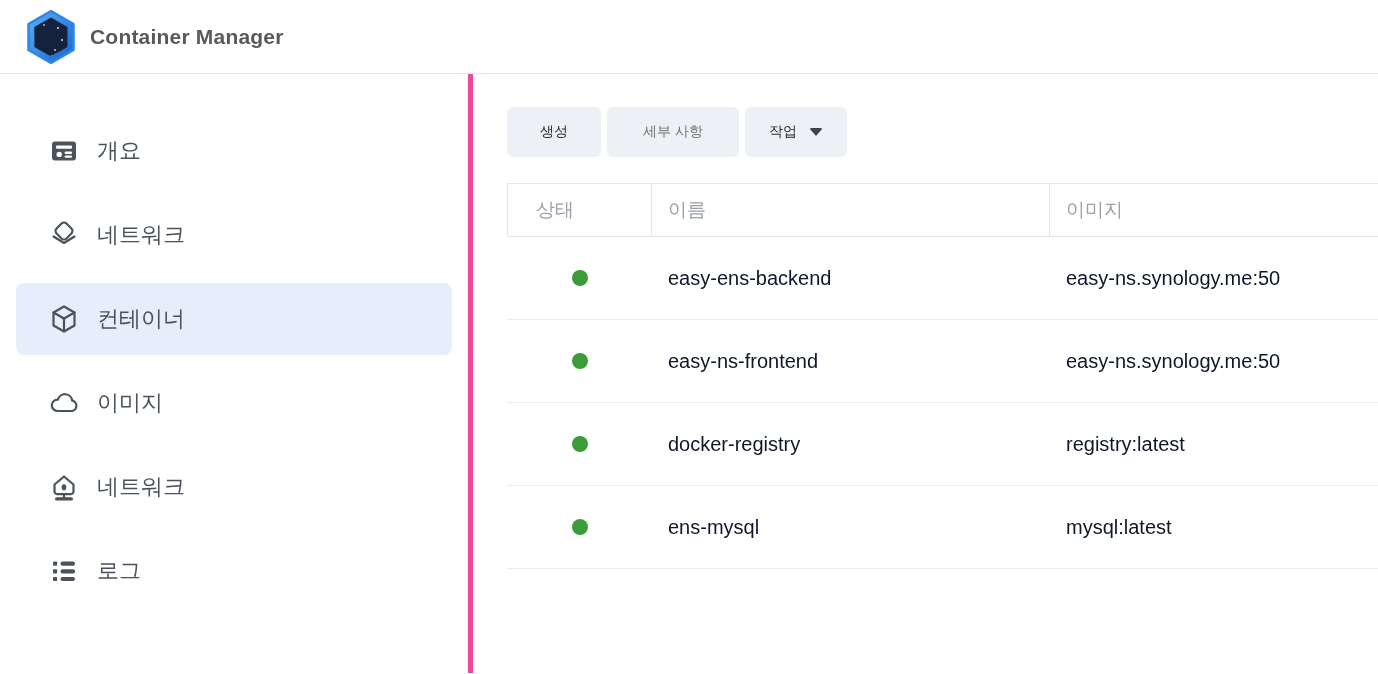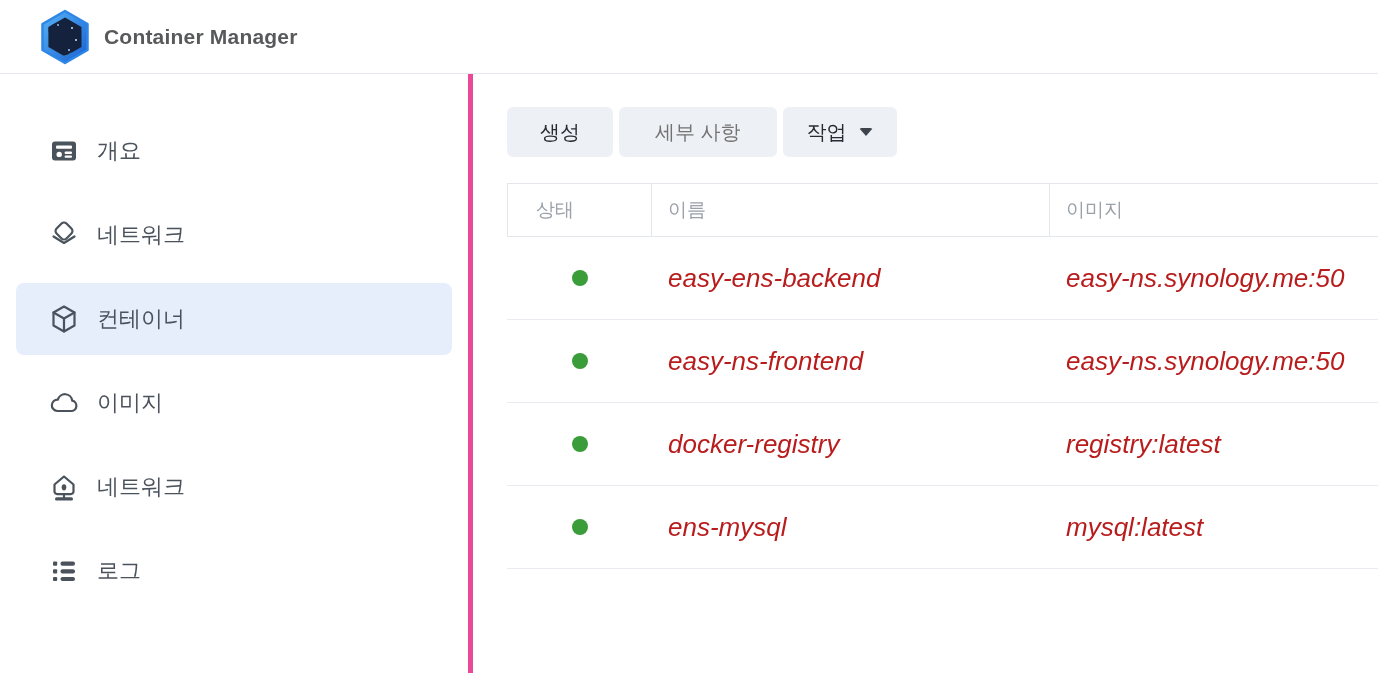--- a/index.html
+++ b/index.html
@@ -1,20 +1,20 @@
 <!DOCTYPE html>
 <html><head>
 <meta charset="utf-8">
 <style>
   * { margin:0; padding:0; box-sizing:border-box; }
   html,body { width:1378px; height:674px; overflow:hidden; background:#fff;
               font-family:"Liberation Sans","DejaVu Sans",sans-serif; }
 
   
-  .topbar { height:74px; display:flex; align-items:center; padding-left:36px;
+  .topbar { height:74px; display:flex; align-items:center; padding-left:22px;
             background:#fff; border-bottom:1px solid #e5e8ec; }
   .logo { width:58px; height:58px; flex:0 0 auto; }
   .app-title { margin-left:10px; font-size:21px; font-weight:bold; color:#58595b;
                letter-spacing:.2px; }
 
   
   .layout { display:flex; height:599px; }
   .sidebar { width:473px; flex:0 0 auto; border-right:5px solid #ec4899;
              padding-top:41px; background:#fff; }
   .main { flex:1 1 auto; position:relative; overflow:hidden; }
@@ -25,40 +25,40 @@
   .nav-item.selected { background:#e7eefb; }
   .nav-icon { width:32px; height:32px; flex:0 0 auto; }
   .nav-label { margin-left:17px; font-size:22px; color:#4a525b; }
   .ic-stroke { fill:none; stroke:#4a525b; stroke-width:2.2;
                stroke-linecap:round; stroke-linejoin:round; }
   .ic-fill { fill:#4a525b; }
 
   
   .toolbar { display:flex; gap:6px; margin:33px 0 0 34px; }
   .btn { height:50px; border:none; border-radius:6px; background:#edf0f4;
-         font-family:inherit; font-size:20px; color:#262c33; padding:0 33px;
+         font-family:inherit; font-size:14px; color:#262c33; padding:0 33px;
          display:flex; align-items:center; cursor:pointer; }
   .btn.disabled { color:#737373; cursor:default; padding:0 36px; }
   .btn.action { padding:0 24px; }
   .caret { width:0; height:0; margin-left:12px;
            border-left:7px solid transparent; border-right:7px solid transparent;
            border-top:8px solid #3d444c; border-radius:3px; }
 
   
   .table { margin:26px 0 0 34px; width:1163px; }
   .thead { display:flex; height:54px; border-top:1px solid #e3e7eb;
            border-bottom:1px solid #e3e7eb; align-items:center; }
   .th { font-size:19px; color:#9aa1a9; height:100%; display:flex; align-items:center; }
   .th.status { width:145px; padding-left:28px; border-left:1px solid #e3e7eb;
                border-right:1px solid #e3e7eb; }
   .th.name { width:398px; padding-left:16px; border-right:1px solid #e3e7eb; }
   .th.image { width:620px; padding-left:16px; }
   .trow { display:flex; height:83px; align-items:center;
           border-bottom:1px solid #e9edf2; cursor:pointer; }
-  .td { font-size:26px; color:#b91c1c;font-style:italic; }
+  .td { font-size:20px; color:#0f172a; }
   .td.status { width:145px; display:flex; justify-content:center; }
   .td.name { width:398px; padding-left:16px; }
   .td.image { width:620px; padding-left:16px; white-space:nowrap; overflow:hidden; }
   .dot { width:16px; height:16px; border-radius:50%; background:#3a9d3a; }
 </style>
 </head>
 <body>
 
 <div class="topbar">
   <svg class="logo" viewBox="0 0 58 58">

